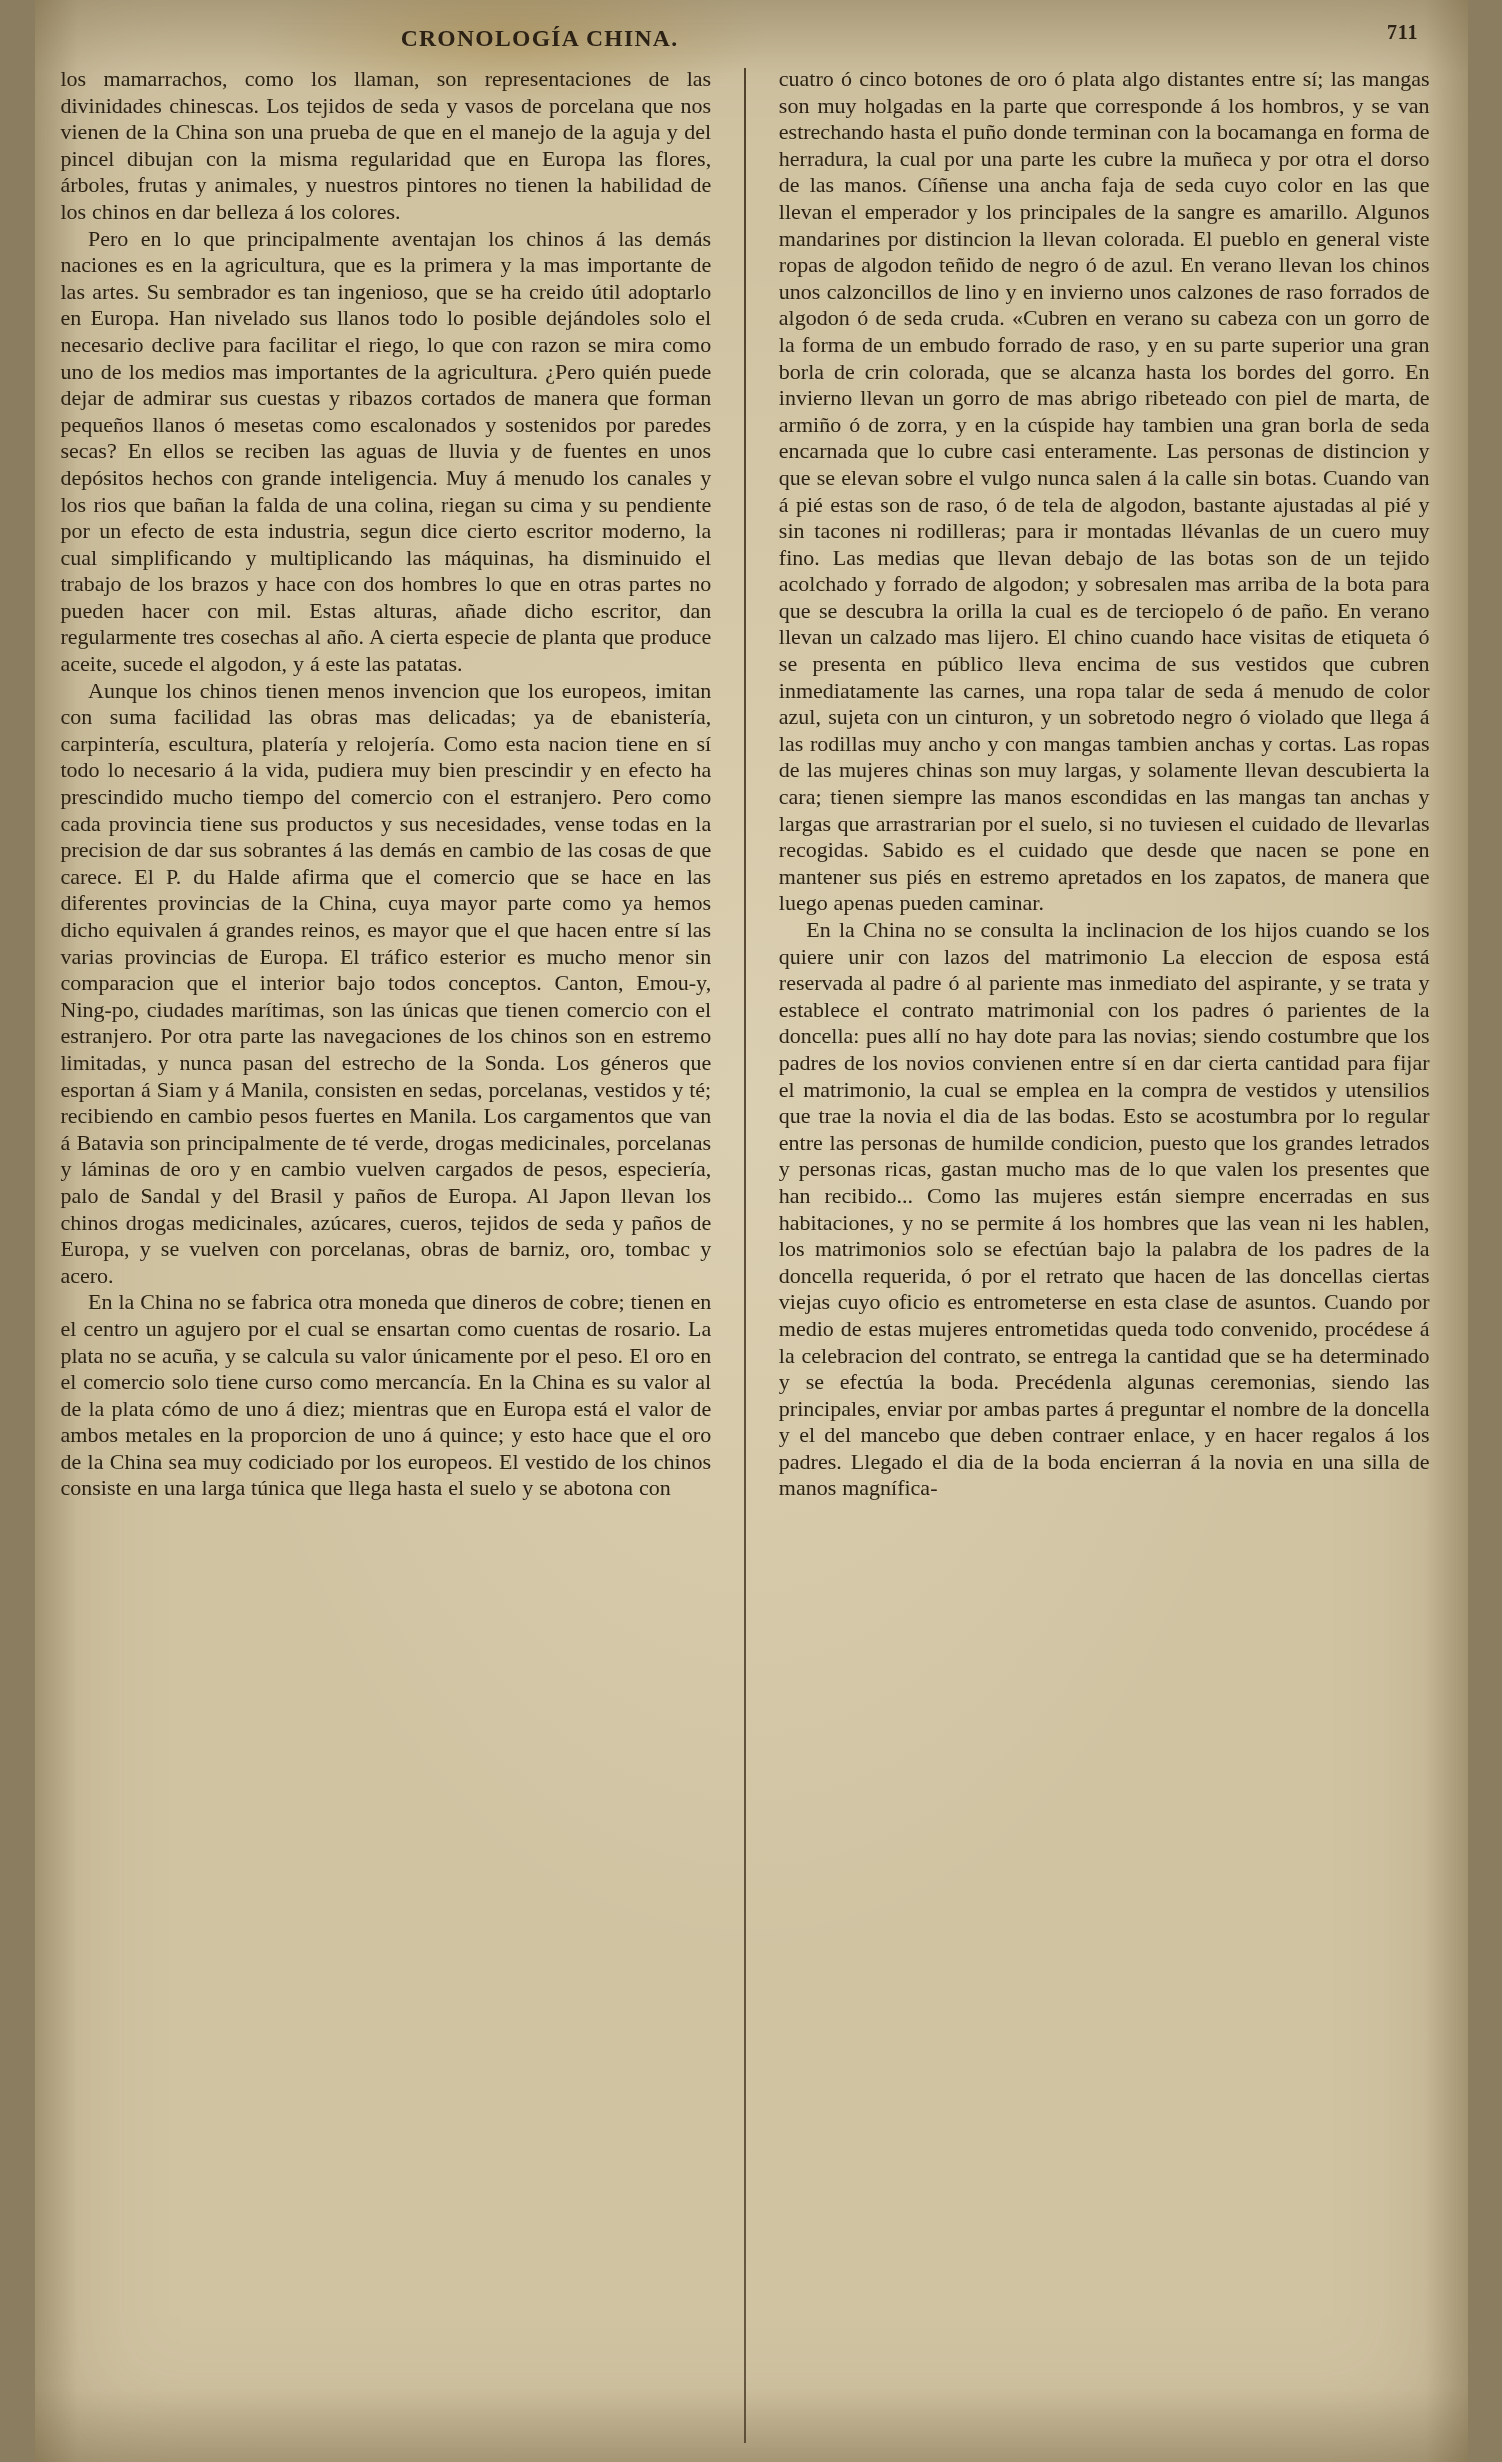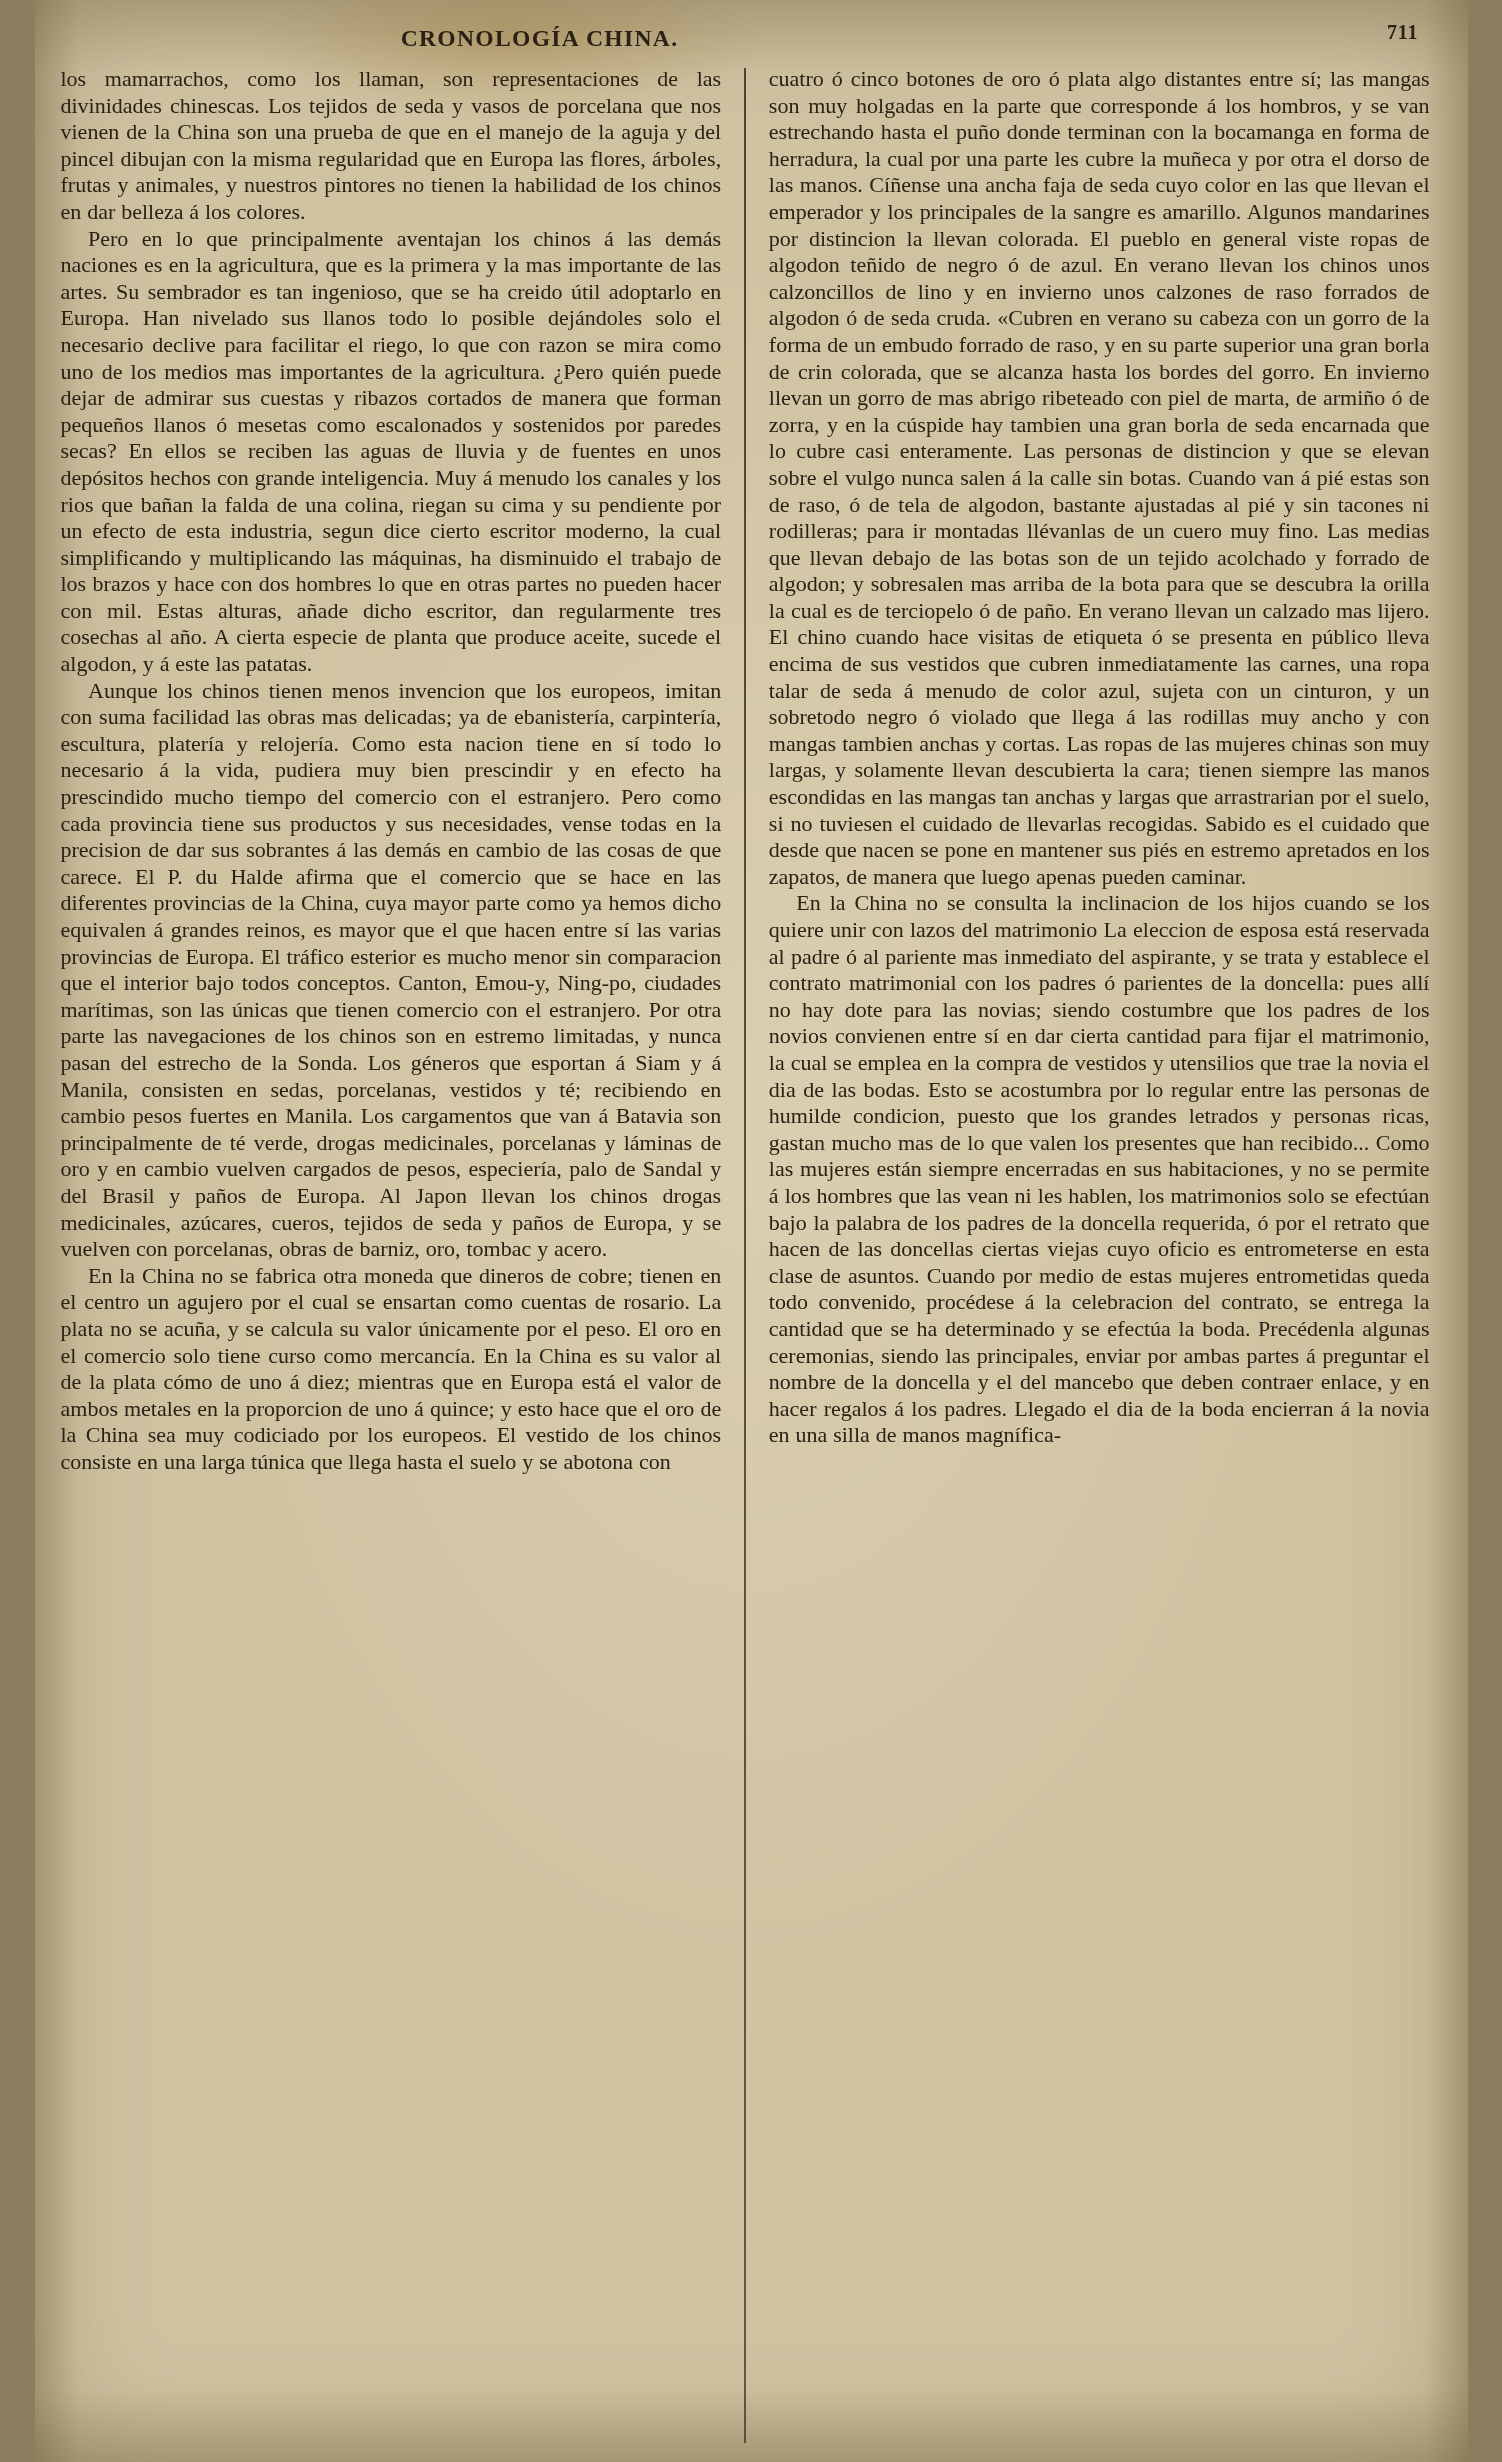--- a/index.html
+++ b/index.html
@@ -46,21 +46,21 @@
     letter-spacing: 0.9px;
   }
 
   .columns {
     position: absolute;
     top: 66px;
     left: 26px;
     right: 38px;
     bottom: 19px;
     display: flex;
-    gap: 4px;
+    gap: 14px;
   }
   .column {
     flex: 1 1 0;
     min-width: 0;
     text-align: justify;
     font-size: 22px;
     line-height: 26.6px;
     hyphens: auto;
     -webkit-hyphens: auto;
     word-spacing: 0.4px;

